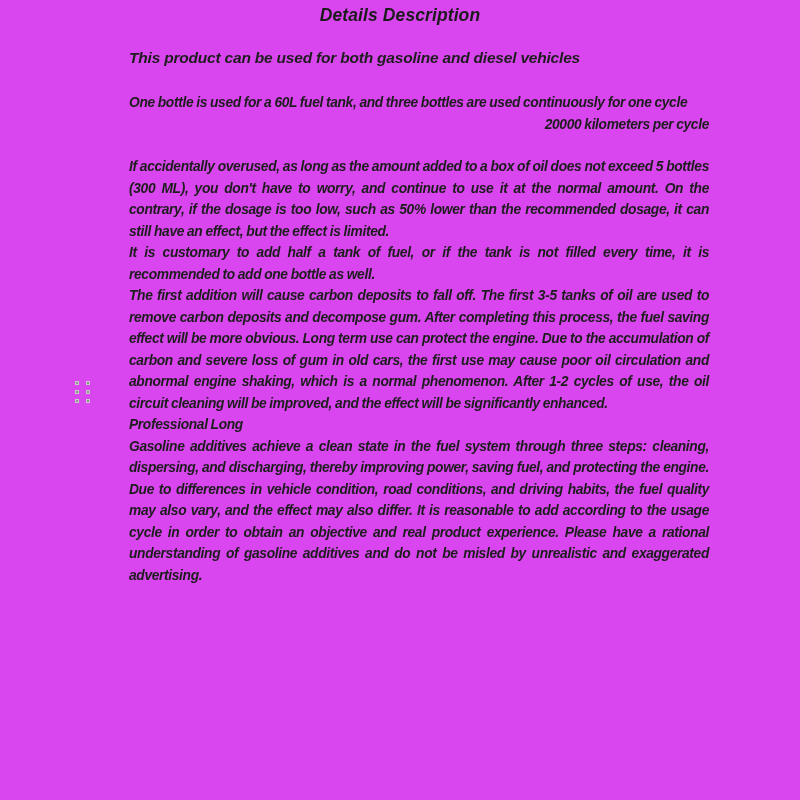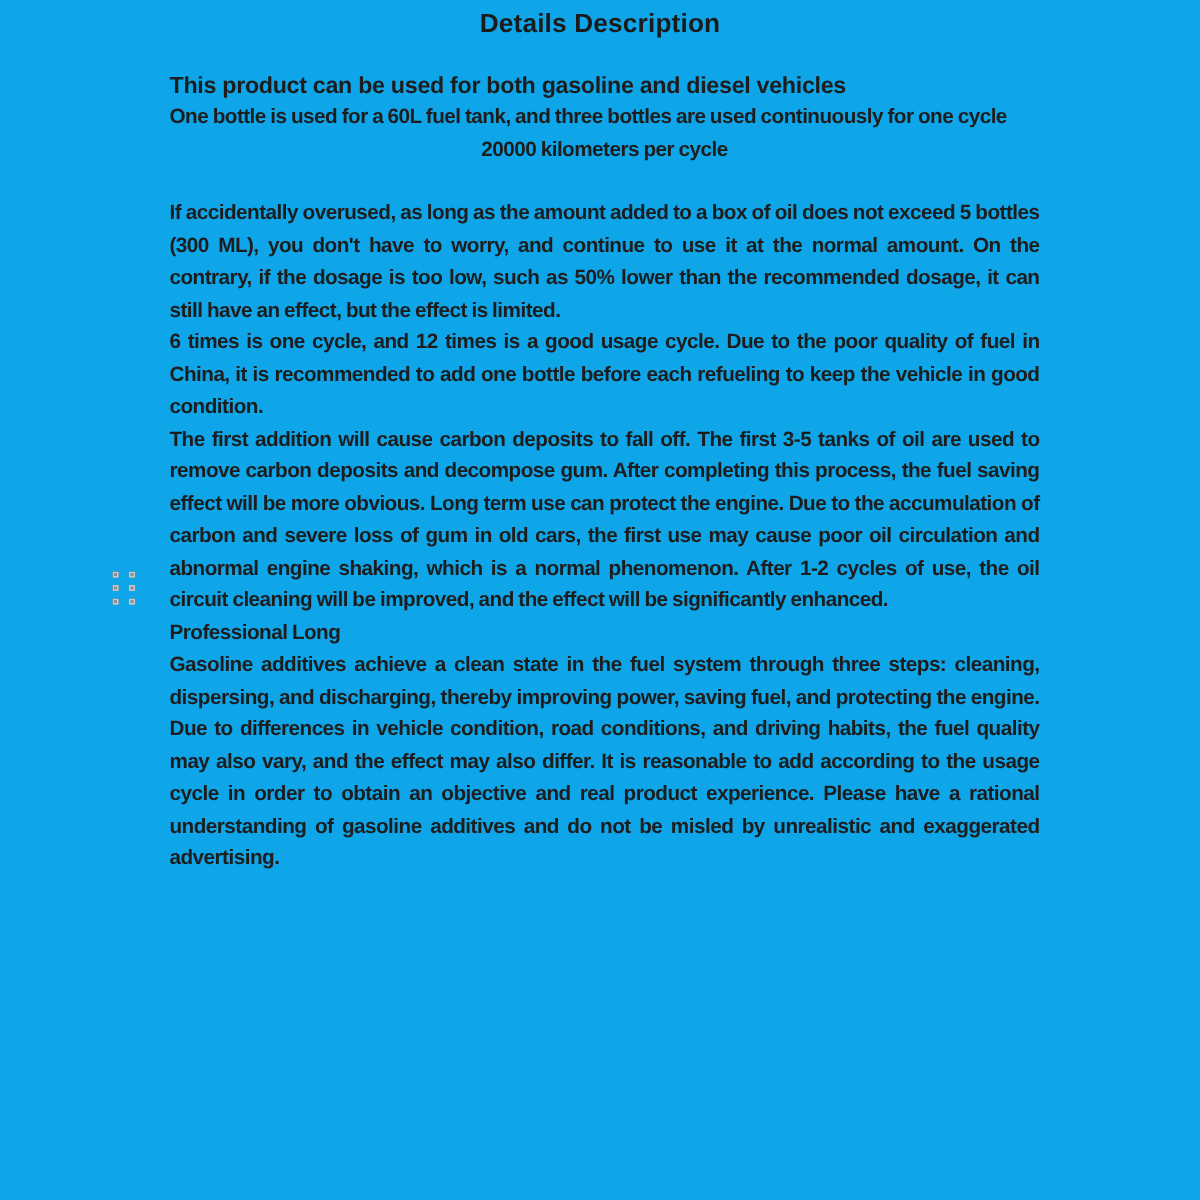--- a/index.html
+++ b/index.html
@@ -8,61 +8,62 @@
     width: 800px;
     height: 800px;
     background: #ffffff;
     overflow: hidden;
     font-family: "Liberation Sans", sans-serif;
   }
   .page {
     position: relative;
     width: 800px;
     height: 800px;
-    background: #0ea5e9;
+    background: #d946ef;
     color: #1d1d1d;
+    font-style: italic;
   }
   .doc-title {
     padding-top: 5px;
     text-align: center;
     font-size: 17.5px;
     font-weight: 700;
     letter-spacing: 0.1px;
     color: #1b1b1b;
   }
   .content {
     position: absolute;
-    left: 113px;
+    left: 129px;
     top: 49px;
     width: 580px;
   }
   .section-heading {
     margin: 0;
     font-size: 15.5px;
     font-weight: 700;
     line-height: 18px;
     letter-spacing: -0.2px;
   }
   .intro {
-    margin-top: 0;
+    margin-top: 25px;
     margin-bottom: 21px;
   }
   .body-text p,
   .intro p {
     margin: 0;
     font-size: 13.8px;
     font-weight: 700;
     line-height: 21.5px;
     letter-spacing: -0.35px;
     word-spacing: -0.5px;
     text-align: justify;
     color: #1d1d1d;
   }
   .intro p.no-justify {
-    text-align: center;
+    text-align: right;
   }
   .tips-heading {
     text-align: left !important;
   }
   .drag-handle {
     position: absolute;
     left: 75px;
     top: 381px;
     display: grid;
     grid-template-columns: 4px 4px;
@@ -97,21 +98,21 @@
 
     <h2 class="section-heading">This product can be used for both gasoline and diesel vehicles</h2>
 
     <div class="intro">
       <p>One bottle is used for a 60L fuel tank, and three bottles are used continuously for one cycle</p>
       <p class="no-justify">20000 kilometers per cycle</p>
     </div>
 
     <div class="body-text">
       <p>If accidentally overused, as long as the amount added to a box of oil does not exceed 5 bottles (300 ML), you don't have to worry, and continue to use it at the normal amount. On the contrary, if the dosage is too low, such as 50% lower than the recommended dosage, it can still have an effect, but the effect is limited.</p>
-      <p>6 times is one cycle, and 12 times is a good usage cycle. Due to the poor quality of fuel in China, it is recommended to add one bottle before each refueling to keep the vehicle in good condition.</p>
+      <p>It is customary to add half a tank of fuel, or if the tank is not filled every time, it is recommended to add one bottle as well.</p>
       <p>The first addition will cause carbon deposits to fall off. The first 3-5 tanks of oil are used to remove carbon deposits and decompose gum. After completing this process, the fuel saving effect will be more obvious. Long term use can protect the engine. Due to the accumulation of carbon and severe loss of gum in old cars, the first use may cause poor oil circulation and abnormal engine shaking, which is a normal phenomenon. After 1-2 cycles of use, the oil circuit cleaning will be improved, and the effect will be significantly enhanced.</p>
       <p class="tips-heading">Professional Long</p>
       <p>Gasoline additives achieve a clean state in the fuel system through three steps: cleaning, dispersing, and discharging, thereby improving power, saving fuel, and protecting the engine. Due to differences in vehicle condition, road conditions, and driving habits, the fuel quality may also vary, and the effect may also differ. It is reasonable to add according to the usage cycle in order to obtain an objective and real product experience. Please have a rational understanding of gasoline additives and do not be misled by unrealistic and exaggerated advertising.</p>
     </div>
 
   </div>
 
 </div>
 
 </body></html>

